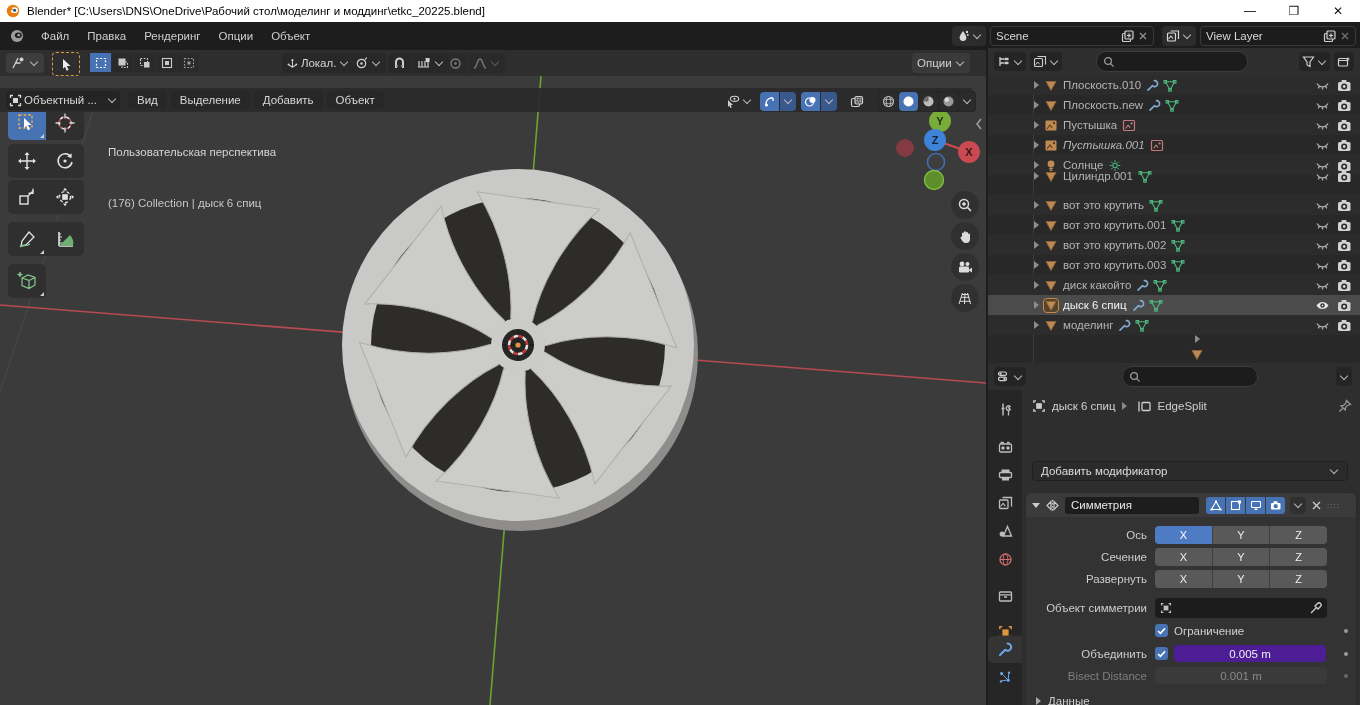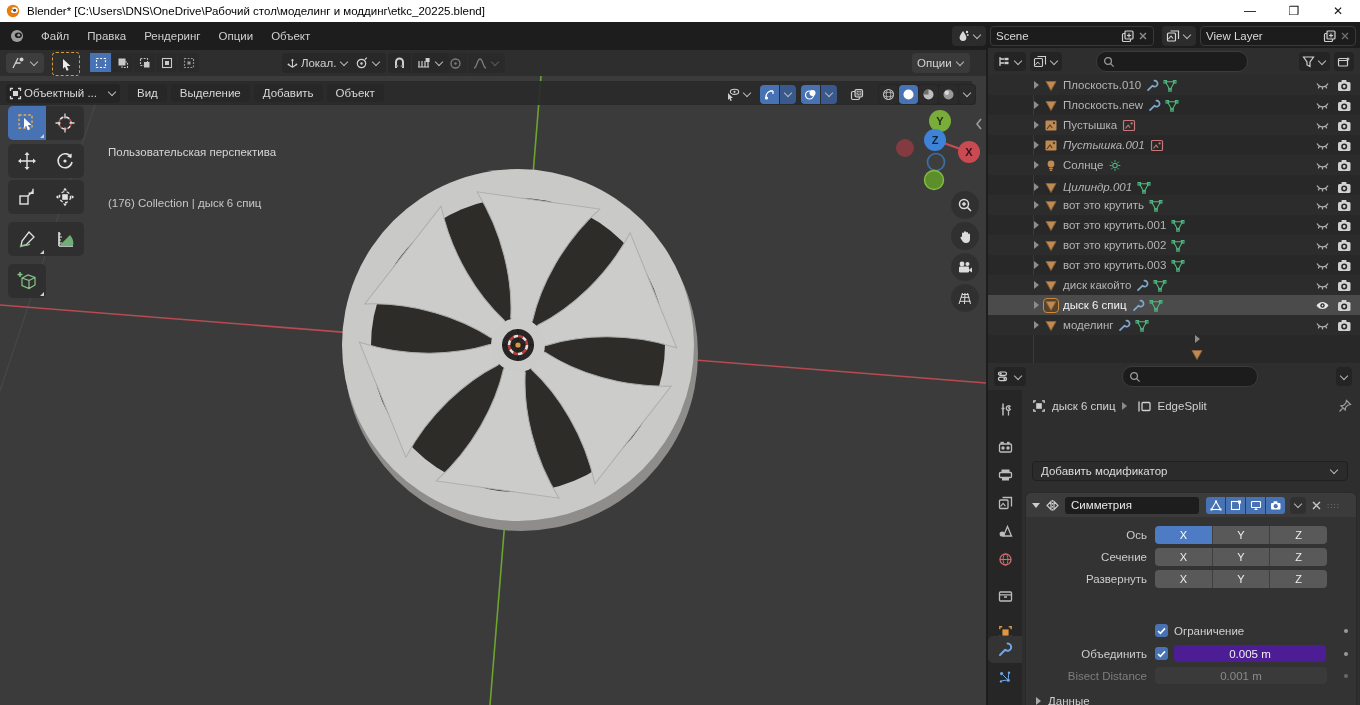--- a/index.html
+++ b/index.html
@@ -24,21 +24,21 @@
     transform:rotate(45deg);margin:0 2px 2px 2px;flex:none}
   .chev.dim{border-color:#7d7d7d}
   
   #toolsettings{position:absolute;left:0;top:50px;width:986px;height:26px;background:#2e2e2e;color:#d2d2d2;font-size:11.5px}
   .ts-btn{height:20px;background:#3d3d3d;border-radius:4px;display:flex;align-items:center;padding:0 5px;gap:3px}
   .ts-dark{background:#282828}
   .selmode{width:21px;height:19px;background:#2a2a2a;display:flex;align-items:center;justify-content:center}
   .selmode.on{background:#4772b3}
   
   #viewport{position:absolute;left:0;top:76px;width:986px;height:629px;background:#3b3b3b;overflow:hidden}
-  #vp-header{position:absolute;left:0;top:5px;width:972px;height:24px;background:rgba(42,42,42,.92);
+  #vp-header{position:absolute;left:0;top:12px;width:972px;height:24px;background:rgba(42,42,42,.92);
     color:#d8d8d8;font-size:11.5px;z-index:5}
   .vp-menu{padding:3px 9px;background:#272727;border-radius:4px;margin-right:4px;white-space:nowrap}
   .vh-btn{height:19px;background:#2b2b2b;border-radius:4px;display:flex;align-items:center;padding:0 3px;gap:2px}
   .vh-on{background:#4772b3}
   .tool-col{position:absolute;left:8px;top:30px;z-index:4}
   .tool-row{display:flex;margin-bottom:2px}
   .tool-btn{width:38px;height:34px;background:#2e2e2ee8;display:flex;align-items:center;justify-content:center;position:relative}
   .tool-btn.on{background:#4772b3}
   .tool-btn.opt:after{content:"";position:absolute;right:2px;bottom:2px;border-left:4px solid transparent;
     border-bottom:4px solid #cfcfcf}
@@ -688,21 +688,21 @@
             </svg>
           </span>
       <svg width="15" height="13" viewBox="0 0 15 13">
         <rect x="1" y="3" width="12.5" height="9" rx="1.5" fill="#d2d2d2"></rect>
         <rect x="4.5" y="1" width="5" height="2.5" rx="0.8" fill="#d2d2d2"></rect>
         <circle cx="7.2" cy="7.5" r="3" fill="#282828"></circle>
             <circle cx="7.2" cy="7.5" r="1.4" fill="#d2d2d2"></circle>
       </svg>
     </span>
   </div>
-      <div class="orow" style="top: 129px; font-style: italic;">
+      <div class="orow" style="top: 118px;">
     <span class="otwist"></span>
     <span class="objicon">
           <svg width="14" height="13" viewBox="0 0 14 13">
             <path d="M2 2.5 H12 L7 11.5 Z" fill="#c08a53" stroke="#8a6138" stroke-width="1"></path>
           </svg>
         </span>
     <span class="oname">Цилиндр.001</span>
     <span class="extras" style="display:flex;gap:4px;align-items:center">
           <svg width="14" height="13" viewBox="0 0 14 13">
             <path d="M2.4 2.8 H11.6 L7 11 Z" fill="none" stroke="#4fb880" stroke-width="1.1"></path>
@@ -1162,20 +1162,32 @@
         </div>
       </div>
       <div class="prow" style="left:0;top:77px;width:330px">
         <span class="plabel">Развернуть</span>
         <div class="xyz">
           <div>X</div>
           <div>Y</div>
           <div>Z</div>
         </div>
       </div>
+      <div class="prow" style="left:0;top:105px;width:330px">
+        <span class="plabel">Объект симметрии</span>
+        <div class="field" style="width:172px;height:20px">
+          <svg width="12" height="12" viewBox="0 0 14 14">
+            <path d="M1.8 4 V1.8 H4 M10 1.8 h2.2 V4 M12.2 10 v2.2 H10 M4 12.2 H1.8 V10" fill="none" stroke="#bdbdbd" stroke-width="1.4"></path>
+            <rect x="4.2" y="4.2" width="5.6" height="5.6" fill="#bdbdbd"></rect>
+          </svg>
+          <svg width="13" height="13" viewBox="0 0 13 13" style="margin-left:auto">
+            <path d="M2 11 L7 6 M8.5 1.5 a2 2 0 0 1 3 3 L9 7 6 4 Z" fill="none" stroke="#d0d0d0" stroke-width="1.3"></path>
+          </svg>
+        </div>
+      </div>
       <div class="prow" style="left:0;top:131px;width:330px">
         <span class="plabel"></span>
         <span class="cb">
           <svg width="9" height="8" viewBox="0 0 9 8">
               <path d="M1 4 L3.4 6.4 L8 1.4" fill="none" stroke="#fff" stroke-width="1.6"></path>
             </svg>
         </span>
         <span style="margin-left:6px">Ограничение</span>
         <span class="dot" style="margin-left:auto;margin-right:8px"></span>
       </div>

